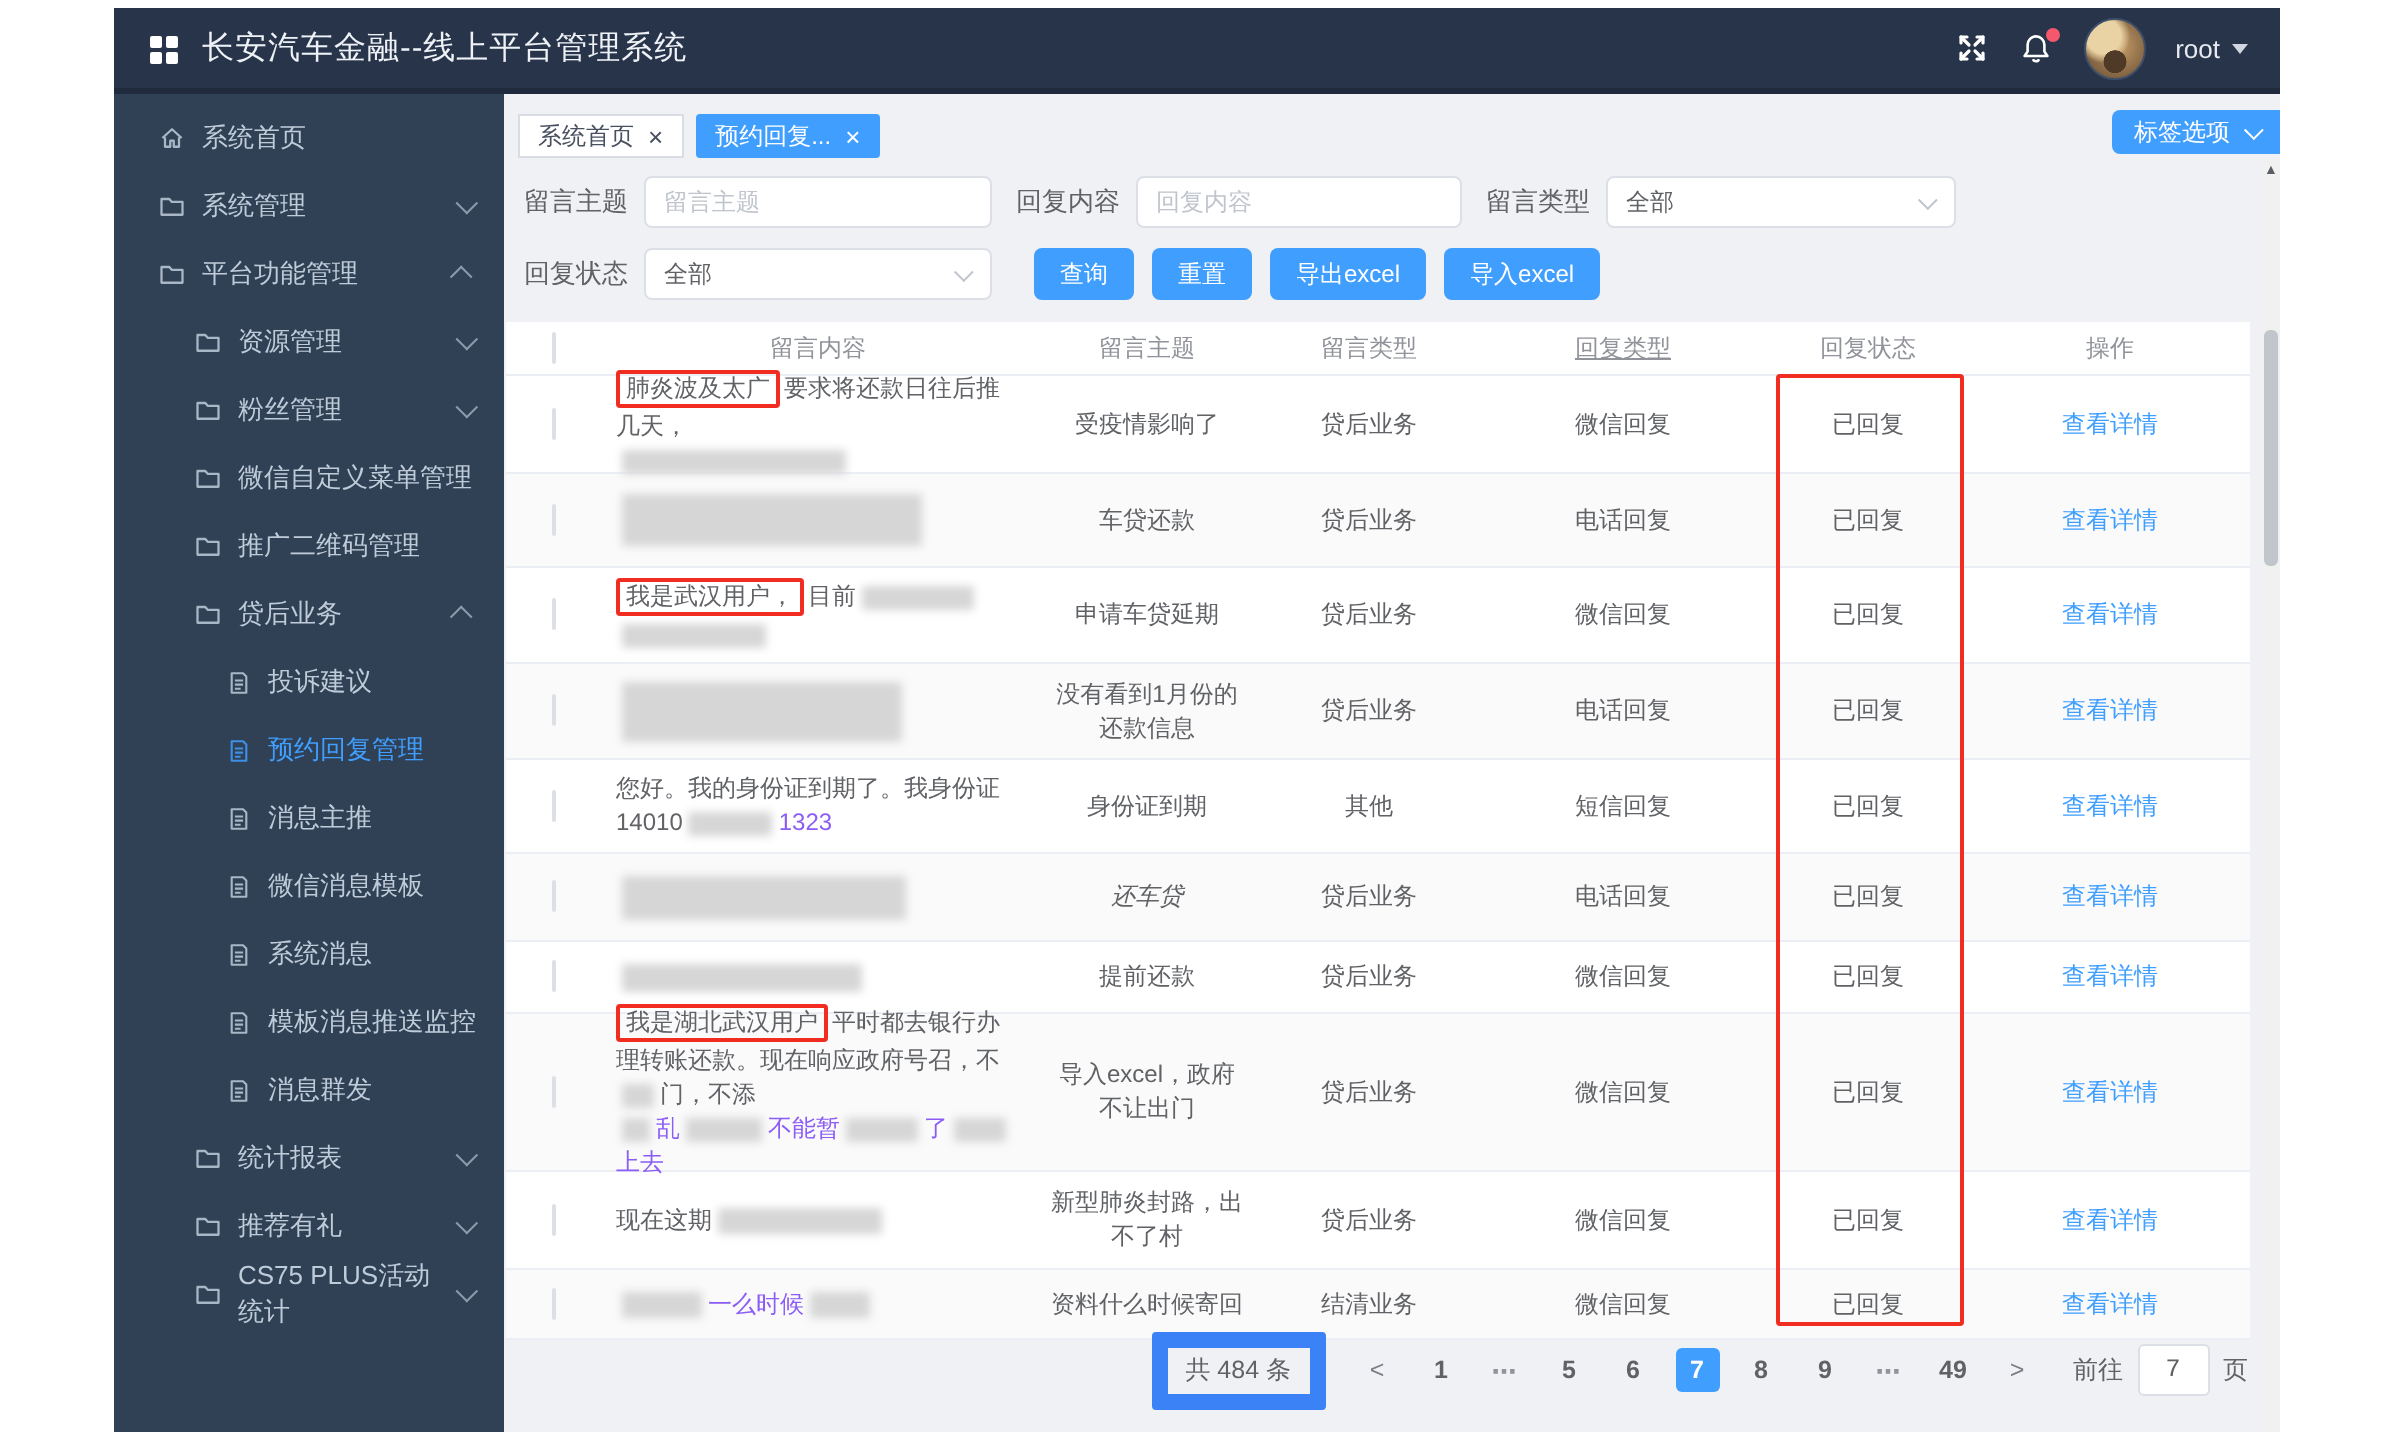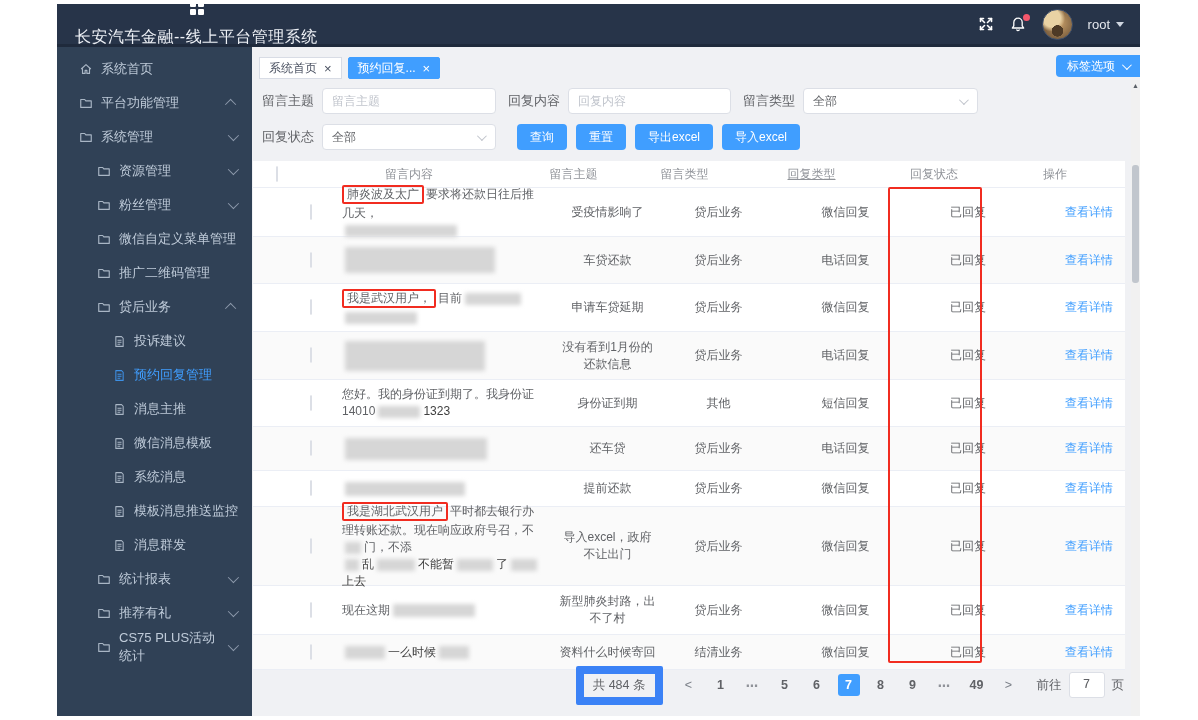--- a/index.html
+++ b/index.html
@@ -3,21 +3,21 @@
 <meta charset="utf-8">
 <style>
   html,body{margin:0;padding:0;}
   body{width:1198px;height:720px;background:#fff;position:relative;overflow:hidden;
        font-family:"Liberation Sans","DejaVu Sans",sans-serif;}
   .app{position:absolute;left:57px;top:4px;width:1083px;height:712px;}
 
   
   .navbar{position:absolute;left:0;top:0;right:0;height:40px;background:#273449;
           border-bottom:3px solid #1f2a3c;display:flex;align-items:center;}
-  .nav-left{display:flex;align-items:center;gap:13px;padding-left:18px;flex-direction:column;}
+  .nav-left{display:flex;align-items:center;gap:13px;padding-left:18px;}
   .grid-icon{width:13px;height:13px;display:grid;grid-template-columns:6px 6px;grid-template-rows:6px 6px;gap:2px;cursor:pointer;}
   .grid-icon i{background:#fff;border-radius:1px;}
   .nav-title{color:#eef1f6;font-size:16px;font-weight:500;letter-spacing:.5px;}
   .nav-right{position:absolute;right:16px;top:0;height:40px;display:flex;align-items:center;gap:15px;}
   .nav-ic{width:17px;height:17px;position:relative;cursor:pointer;display:flex;align-items:center;justify-content:center;}
   .nav-ic svg{display:block;}
   .bell-dot{position:absolute;top:-2px;right:-3px;width:7px;height:7px;border-radius:50%;background:#f5576c;}
   .avatar{width:29px;height:29px;border-radius:50%;cursor:pointer;border:1px solid #40506b;
     background:
       radial-gradient(circle at 50% 72%, #4e3a26 0 22%, rgba(0,0,0,0) 23%),
@@ -57,29 +57,29 @@
        padding:0 9px;display:flex;align-items:center;box-sizing:border-box;cursor:text;}
   .inp .ph{color:#c0c4cc;}
   .sel{cursor:pointer;justify-content:space-between;}
   .sel .chev{border-color:#c0c4cc;margin:0 2px 0 8px;width:6px;height:6px;}
   .btn{height:26px;padding:0 13px;background:#409eff;color:#fff;border:none;border-radius:4px;font-size:12px;
        display:inline-flex;align-items:center;cursor:pointer;margin-left:9px;font-family:inherit;}
 
   
   .table{position:absolute;left:1px;top:114px;width:872px;background:#fff;font-size:12px;color:#606266;}
   .thead{display:flex;height:26px;align-items:center;border-bottom:1px solid #ebeef5;color:#909399;background:#fff;}
-  .tr{display:flex;border-bottom:1px solid #ebeef5;align-items:center;padding-left:34px;}
+  .tr{display:flex;border-bottom:1px solid #ebeef5;align-items:center;}
   .tr.stripe{background:#fafafa;}
   .td{box-sizing:border-box;padding:0 6px;text-align:center;line-height:17px;flex:none;}
   .td.left{text-align:left;padding:0 8px;}
   .cb{width:13px;height:13px;border:1px solid #dcdfe6;border-radius:2px;background:#fff;margin:0 auto;cursor:pointer;}
   .link{color:#409eff;cursor:pointer;}
   .red-box{display:inline-block;border:2px solid #f12c20;border-radius:2px;padding:0 3px;margin:0 2px 1px 0;line-height:15px;}
   .blur{display:inline-block;vertical-align:middle;background:#d6d6d6;filter:blur(2px);border-radius:1px;margin:1px 3px;}
-  .faint{color:#404040;}
+  .faint{color:#8b5cf6;}
 
   .col-annotation{position:absolute;left:636px;top:140px;width:90px;height:472px;border:2px solid #f12c20;border-radius:2px;pointer-events:none;}
 
   
   .pagination{position:absolute;right:16px;top:623px;height:30px;display:flex;align-items:center;font-size:12.5px;color:#606266;}
   .total-box{border:8px solid #3b82f6;border-radius:2px;padding:3px 9px;margin-right:10px;}
   .pg{min-width:22px;height:22px;display:inline-flex;align-items:center;justify-content:center;border-radius:3px;cursor:pointer;margin:0 5px;font-weight:700;color:#606266;}
   .pg.arrow{font-weight:400;color:#7a7f87;}
   .pg.dots{letter-spacing:1px;color:#909399;}
   .pg.active{background:#409eff;color:#fff;}
@@ -137,31 +137,31 @@
           </svg>
         </span>
         <span>系统首页</span>
       </div>
       <div class="side-item lv1">
         <span class="mi">
           <svg width="14" height="14" viewBox="0 0 16 16" fill="none" stroke="currentColor" stroke-width="1.3" stroke-linejoin="round">
             <path d="M2 4h4.5l1.3 1.6H14V13H2z"></path>
           </svg>
         </span>
+        <span>系统管理</span>
+        <span class="chev down"></span>
+      </div>
+      <div class="side-item lv1">
+        <span class="mi">
+          <svg width="14" height="14" viewBox="0 0 16 16" fill="none" stroke="currentColor" stroke-width="1.3" stroke-linejoin="round">
+            <path d="M2 4h4.5l1.3 1.6H14V13H2z"></path>
+          </svg>
+        </span>
         <span>平台功能管理</span>
         <span class="chev up"></span>
-      </div>
-      <div class="side-item lv1">
-        <span class="mi">
-          <svg width="14" height="14" viewBox="0 0 16 16" fill="none" stroke="currentColor" stroke-width="1.3" stroke-linejoin="round">
-            <path d="M2 4h4.5l1.3 1.6H14V13H2z"></path>
-          </svg>
-        </span>
-        <span>系统管理</span>
-        <span class="chev down"></span>
       </div>
       <div class="side-item lv2">
         <span class="mi">
           <svg width="14" height="14" viewBox="0 0 16 16" fill="none" stroke="currentColor" stroke-width="1.3" stroke-linejoin="round">
             <path d="M2 4h4.5l1.3 1.6H14V13H2z"></path>
           </svg>
         </span>
         <span>资源管理</span>
         <span class="chev down"></span>
       </div>
@@ -390,21 +390,21 @@
           <div class="td left" style="width: 218px;"><span>您好。我的身份证到期了。我身份证14010</span><span class="blur" style="width: 42px; height: 12px;"></span><span class="faint">1323</span></div>
           <div class="td" style="width: 111px;">身份证到期</div>
           <div class="td" style="width: 111px;">其他</div>
           <div class="td" style="width: 143px;">短信回复</div>
           <div class="td" style="width: 102px;">已回复</div>
           <div class="td" style="width: 140px;"><span class="link">查看详情</span></div>
         </div>
         <div class="tr stripe" style="height: 43px;">
           <div class="td" style="width: 47px;"><span class="cb"></span></div>
           <div class="td left" style="width: 218px;"><span class="blur" style="width: 142px; height: 22px;"></span></div>
-          <div class="td" style="width: 111px;">还车贷</div>
+          <div class="td" style="width: 111px; font-style: italic;">还车贷</div>
           <div class="td" style="width: 111px;">贷后业务</div>
           <div class="td" style="width: 143px;">电话回复</div>
           <div class="td" style="width: 102px;">已回复</div>
           <div class="td" style="width: 140px;"><span class="link">查看详情</span></div>
         </div>
         <div class="tr" style="height: 35px;">
           <div class="td" style="width: 47px;"><span class="cb"></span></div>
           <div class="td left" style="width: 218px;"><span class="blur" style="width: 120px; height: 14px;"></span></div>
           <div class="td" style="width: 111px;">提前还款</div>
           <div class="td" style="width: 111px;">贷后业务</div>

